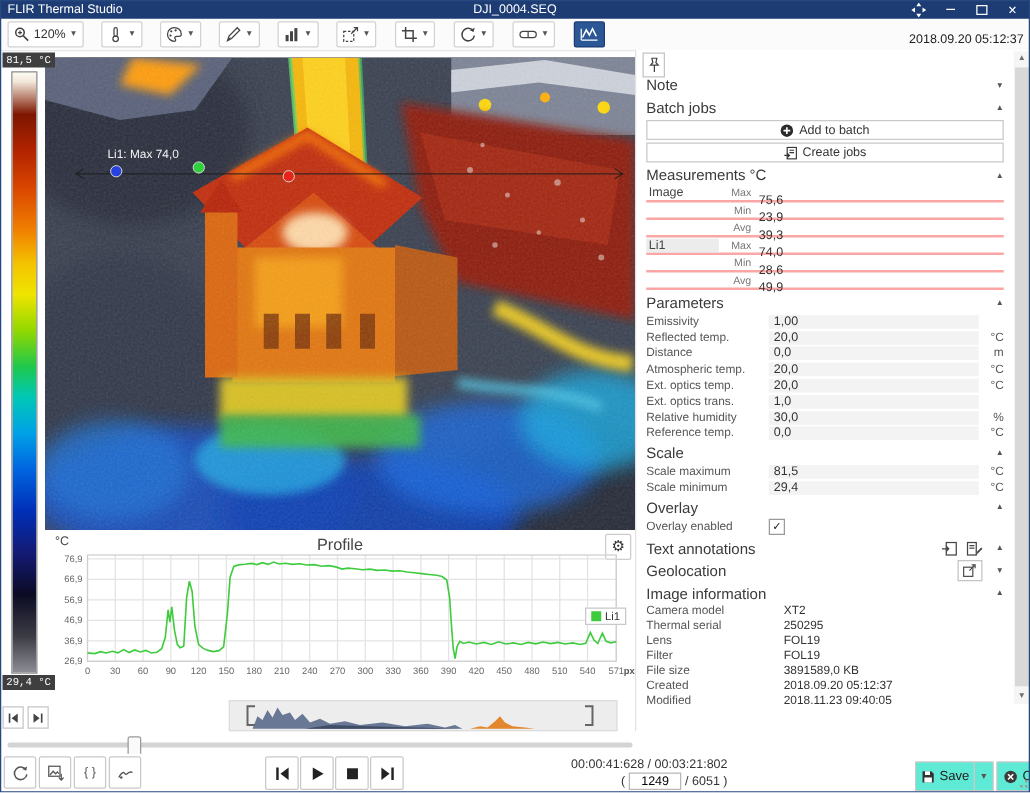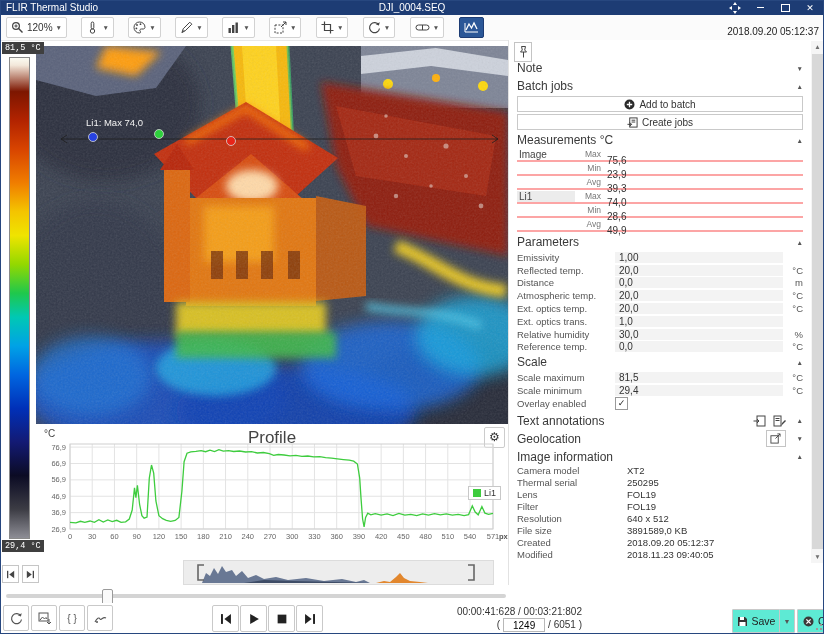--- a/index.html
+++ b/index.html
@@ -36,21 +36,21 @@
       #0030b8 73%,#131a74 80%,#0b0b24 87%,#3c3c44 94%,#8d8d95 100%);}
   .framestep{position:absolute;left:2px;top:565px;display:flex;gap:3px;}
   .fs-btn{width:15px;height:16px;border:1px solid #c6c6c6;background:#fff;display:flex;align-items:center;justify-content:center;}
 
   
   .thermal{position:absolute;left:36px;top:46px;width:472px;height:378px;background:#343a48;overflow:hidden;}
   .thermal svg{display:block;}
 
   
   .chart-panel{position:absolute;left:36px;top:427px;width:472px;height:131px;background:#fff;}
-  .chart-title{position:absolute;top:1px;left:0;right:0;text-align:center;font-size:17px;color:#444;}
+  .chart-title{position:absolute;top:1px;left:0;right:0;text-align:center;font-size:13px;color:#444;}
   .chart-ylab{position:absolute;top:1px;left:8px;font-size:10px;color:#444;}
   .chart-gear{position:absolute;top:0;right:3px;width:19px;height:19px;border:1px solid #ccc;border-radius:2px;
               background:#fff;font-size:12px;line-height:18px;text-align:center;color:#333;}
   .chart-plot{position:absolute;left:0;top:15px;}
   .legend{position:absolute;right:7px;top:59px;border:1px solid #c8c8c8;background:#fff;padding:1px 4px;
           font-size:9px;color:#333;display:flex;align-items:center;gap:3px;}
   .legend .sw{width:8px;height:8px;display:inline-block;background:#3ecc3e;}
 
   
   .timeline{position:absolute;left:183px;top:560px;width:309px;height:23px;background:#ededed;border:1px solid #dcdcdc;}
@@ -589,20 +589,24 @@
         <span class="p-label">Scale maximum</span>
         <span class="p-val">81,5</span>
         <span class="p-unit">°C</span>
       </div>
     <div class="p-row">
         <span class="p-label">Scale minimum</span>
         <span class="p-val">29,4</span>
         <span class="p-unit">°C</span>
       </div>
 
+    <div class="sec-h">
+      <span>Overlay</span>
+      <span class="caret">▲</span>
+    </div>
     <div class="ov-row">
       <span class="ov-label">Overlay enabled</span>
       <span class="checkbox">✓</span>
     </div>
 
     <div class="sec-h">
       <span>Text annotations</span>
       <span class="h-ic">
         <svg width="13" height="12" viewBox="0 0 13 12">
             <rect x="4" y="1" width="8" height="10" fill="none" stroke="#444"></rect>
@@ -645,24 +649,20 @@
       </div>
     <div class="i-row">
         <span class="i-label">Lens</span>
         <span class="i-val">FOL19</span>
       </div>
     <div class="i-row">
         <span class="i-label">Filter</span>
         <span class="i-val">FOL19</span>
       </div>
     <div class="i-row">
-        <span class="i-label">Resolution</span>
-        <span class="i-val">640 x 512</span>
-      </div>
-    <div class="i-row">
         <span class="i-label">File size</span>
         <span class="i-val">3891589,0 KB</span>
       </div>
     <div class="i-row">
         <span class="i-label">Created</span>
         <span class="i-val">2018.09.20 05:12:37</span>
       </div>
     <div class="i-row">
         <span class="i-label">Modified</span>
         <span class="i-val">2018.11.23 09:40:05</span>

